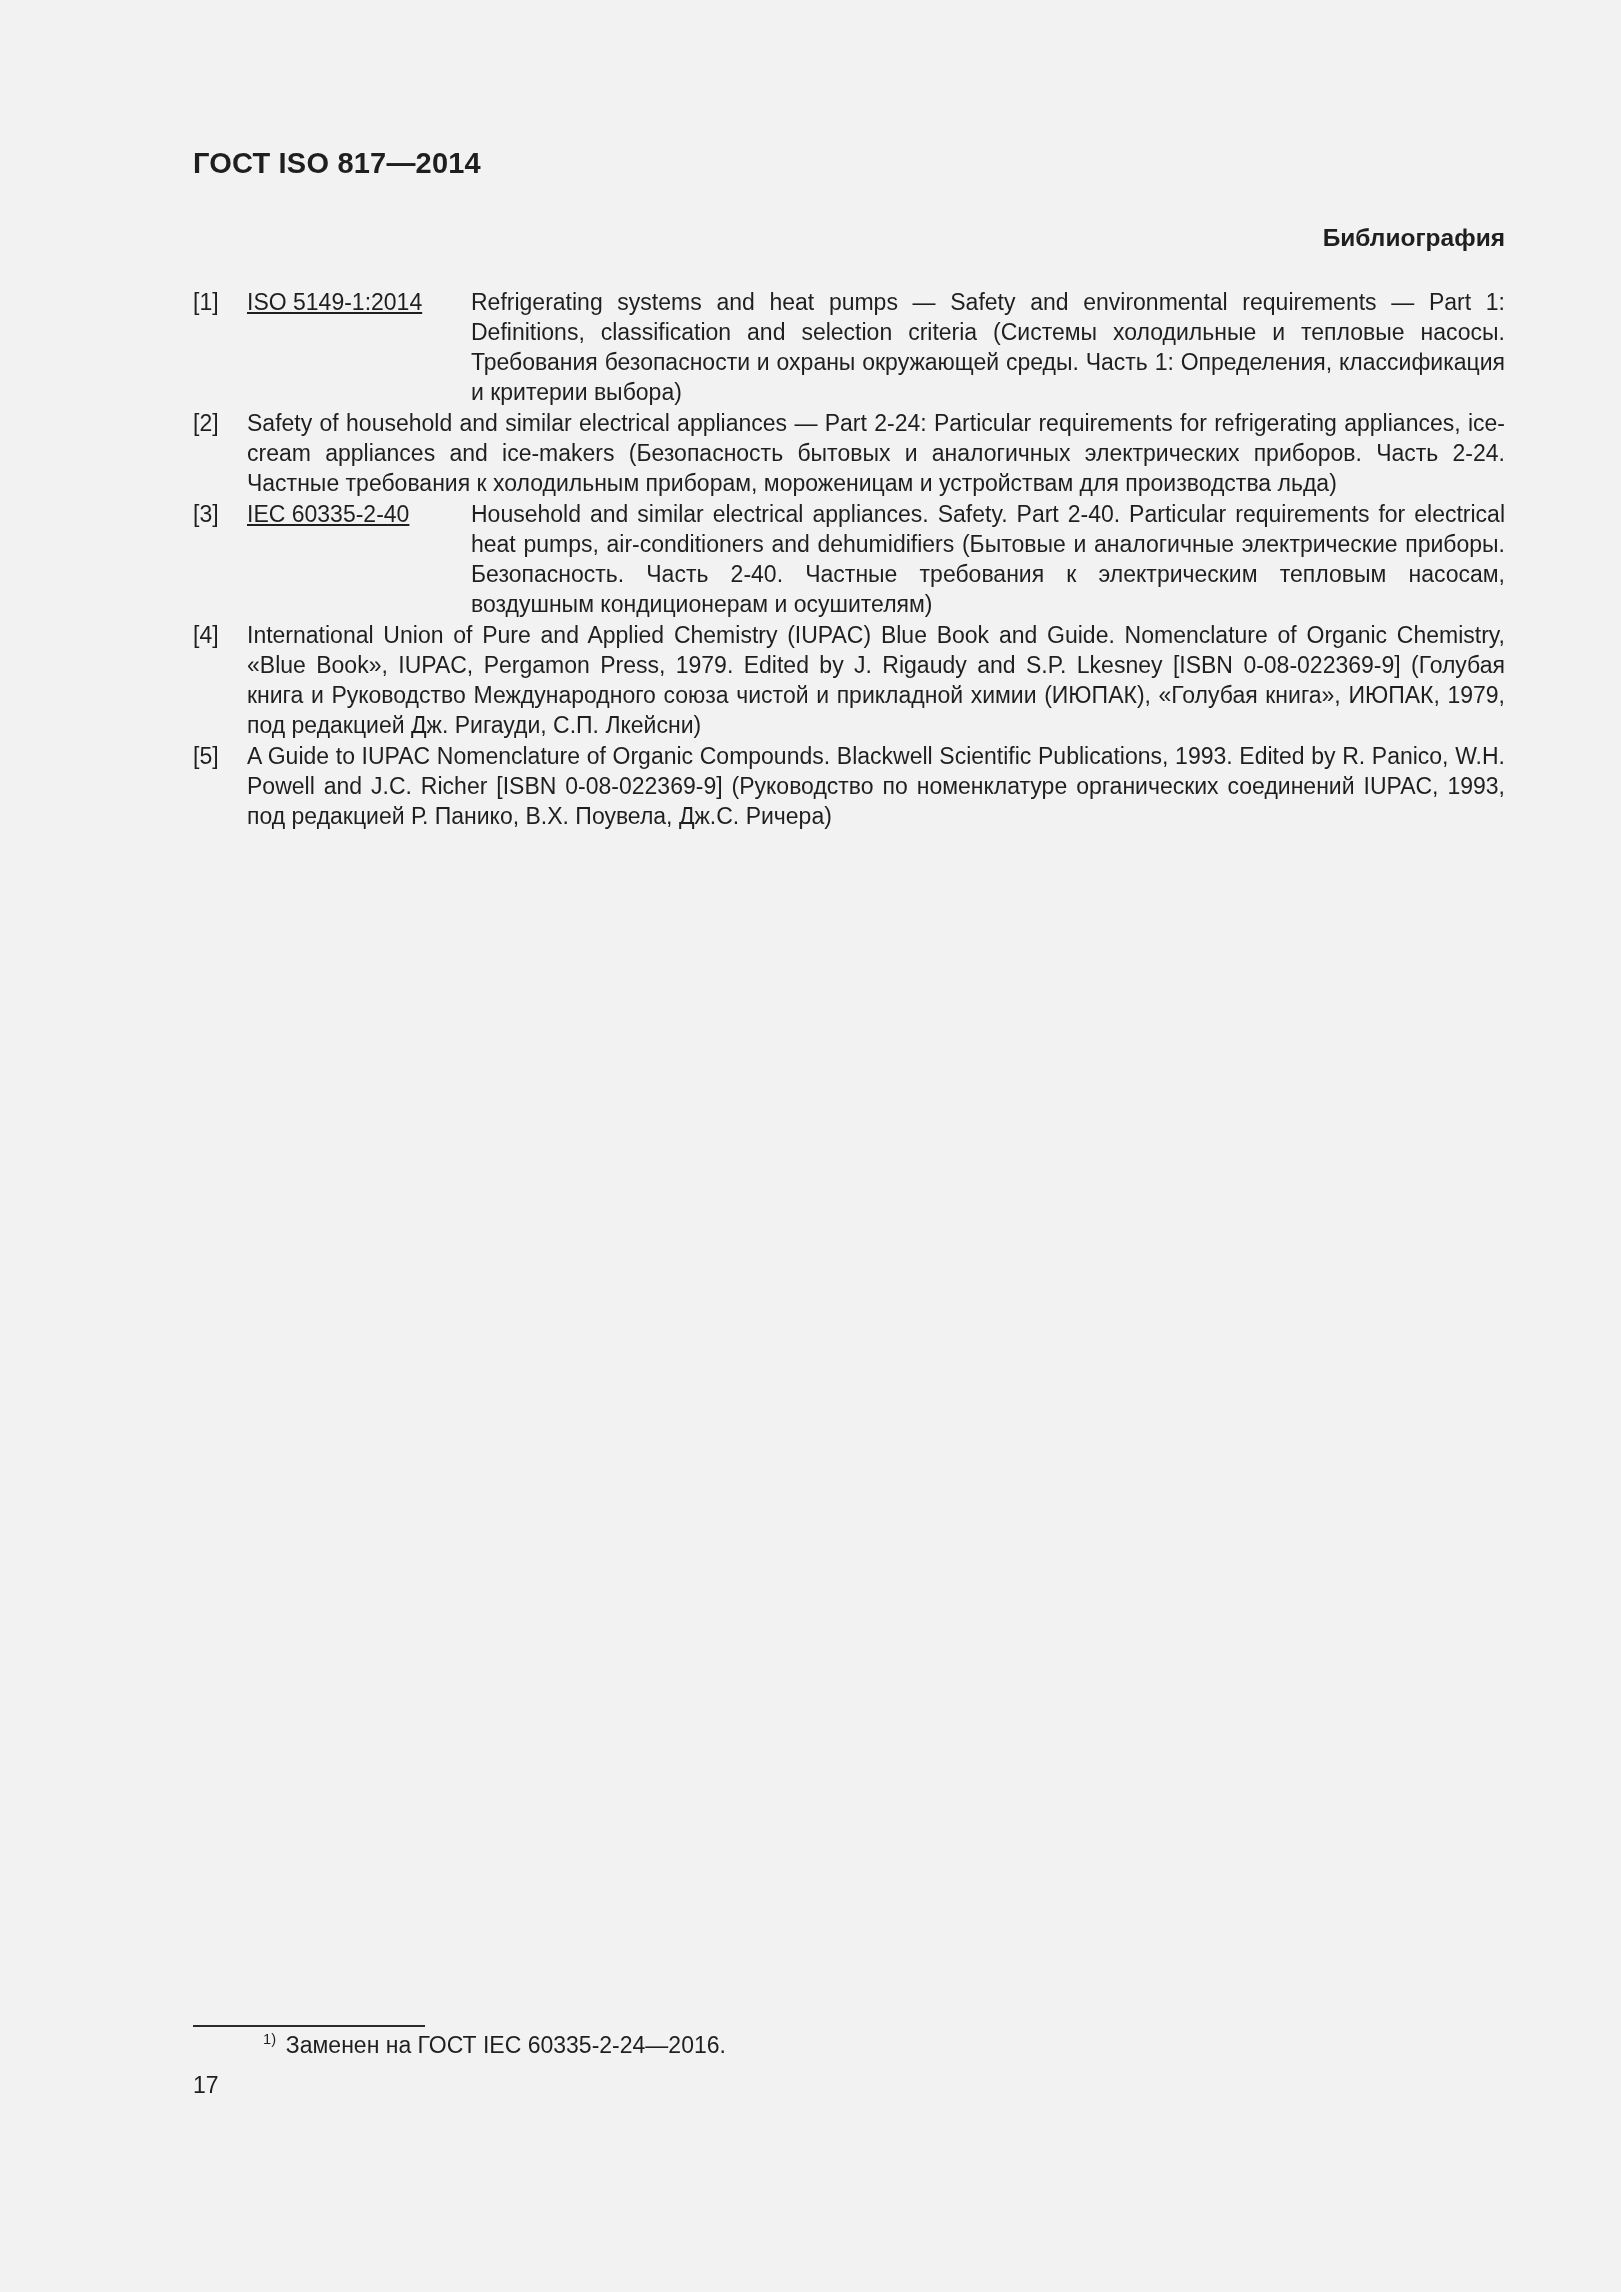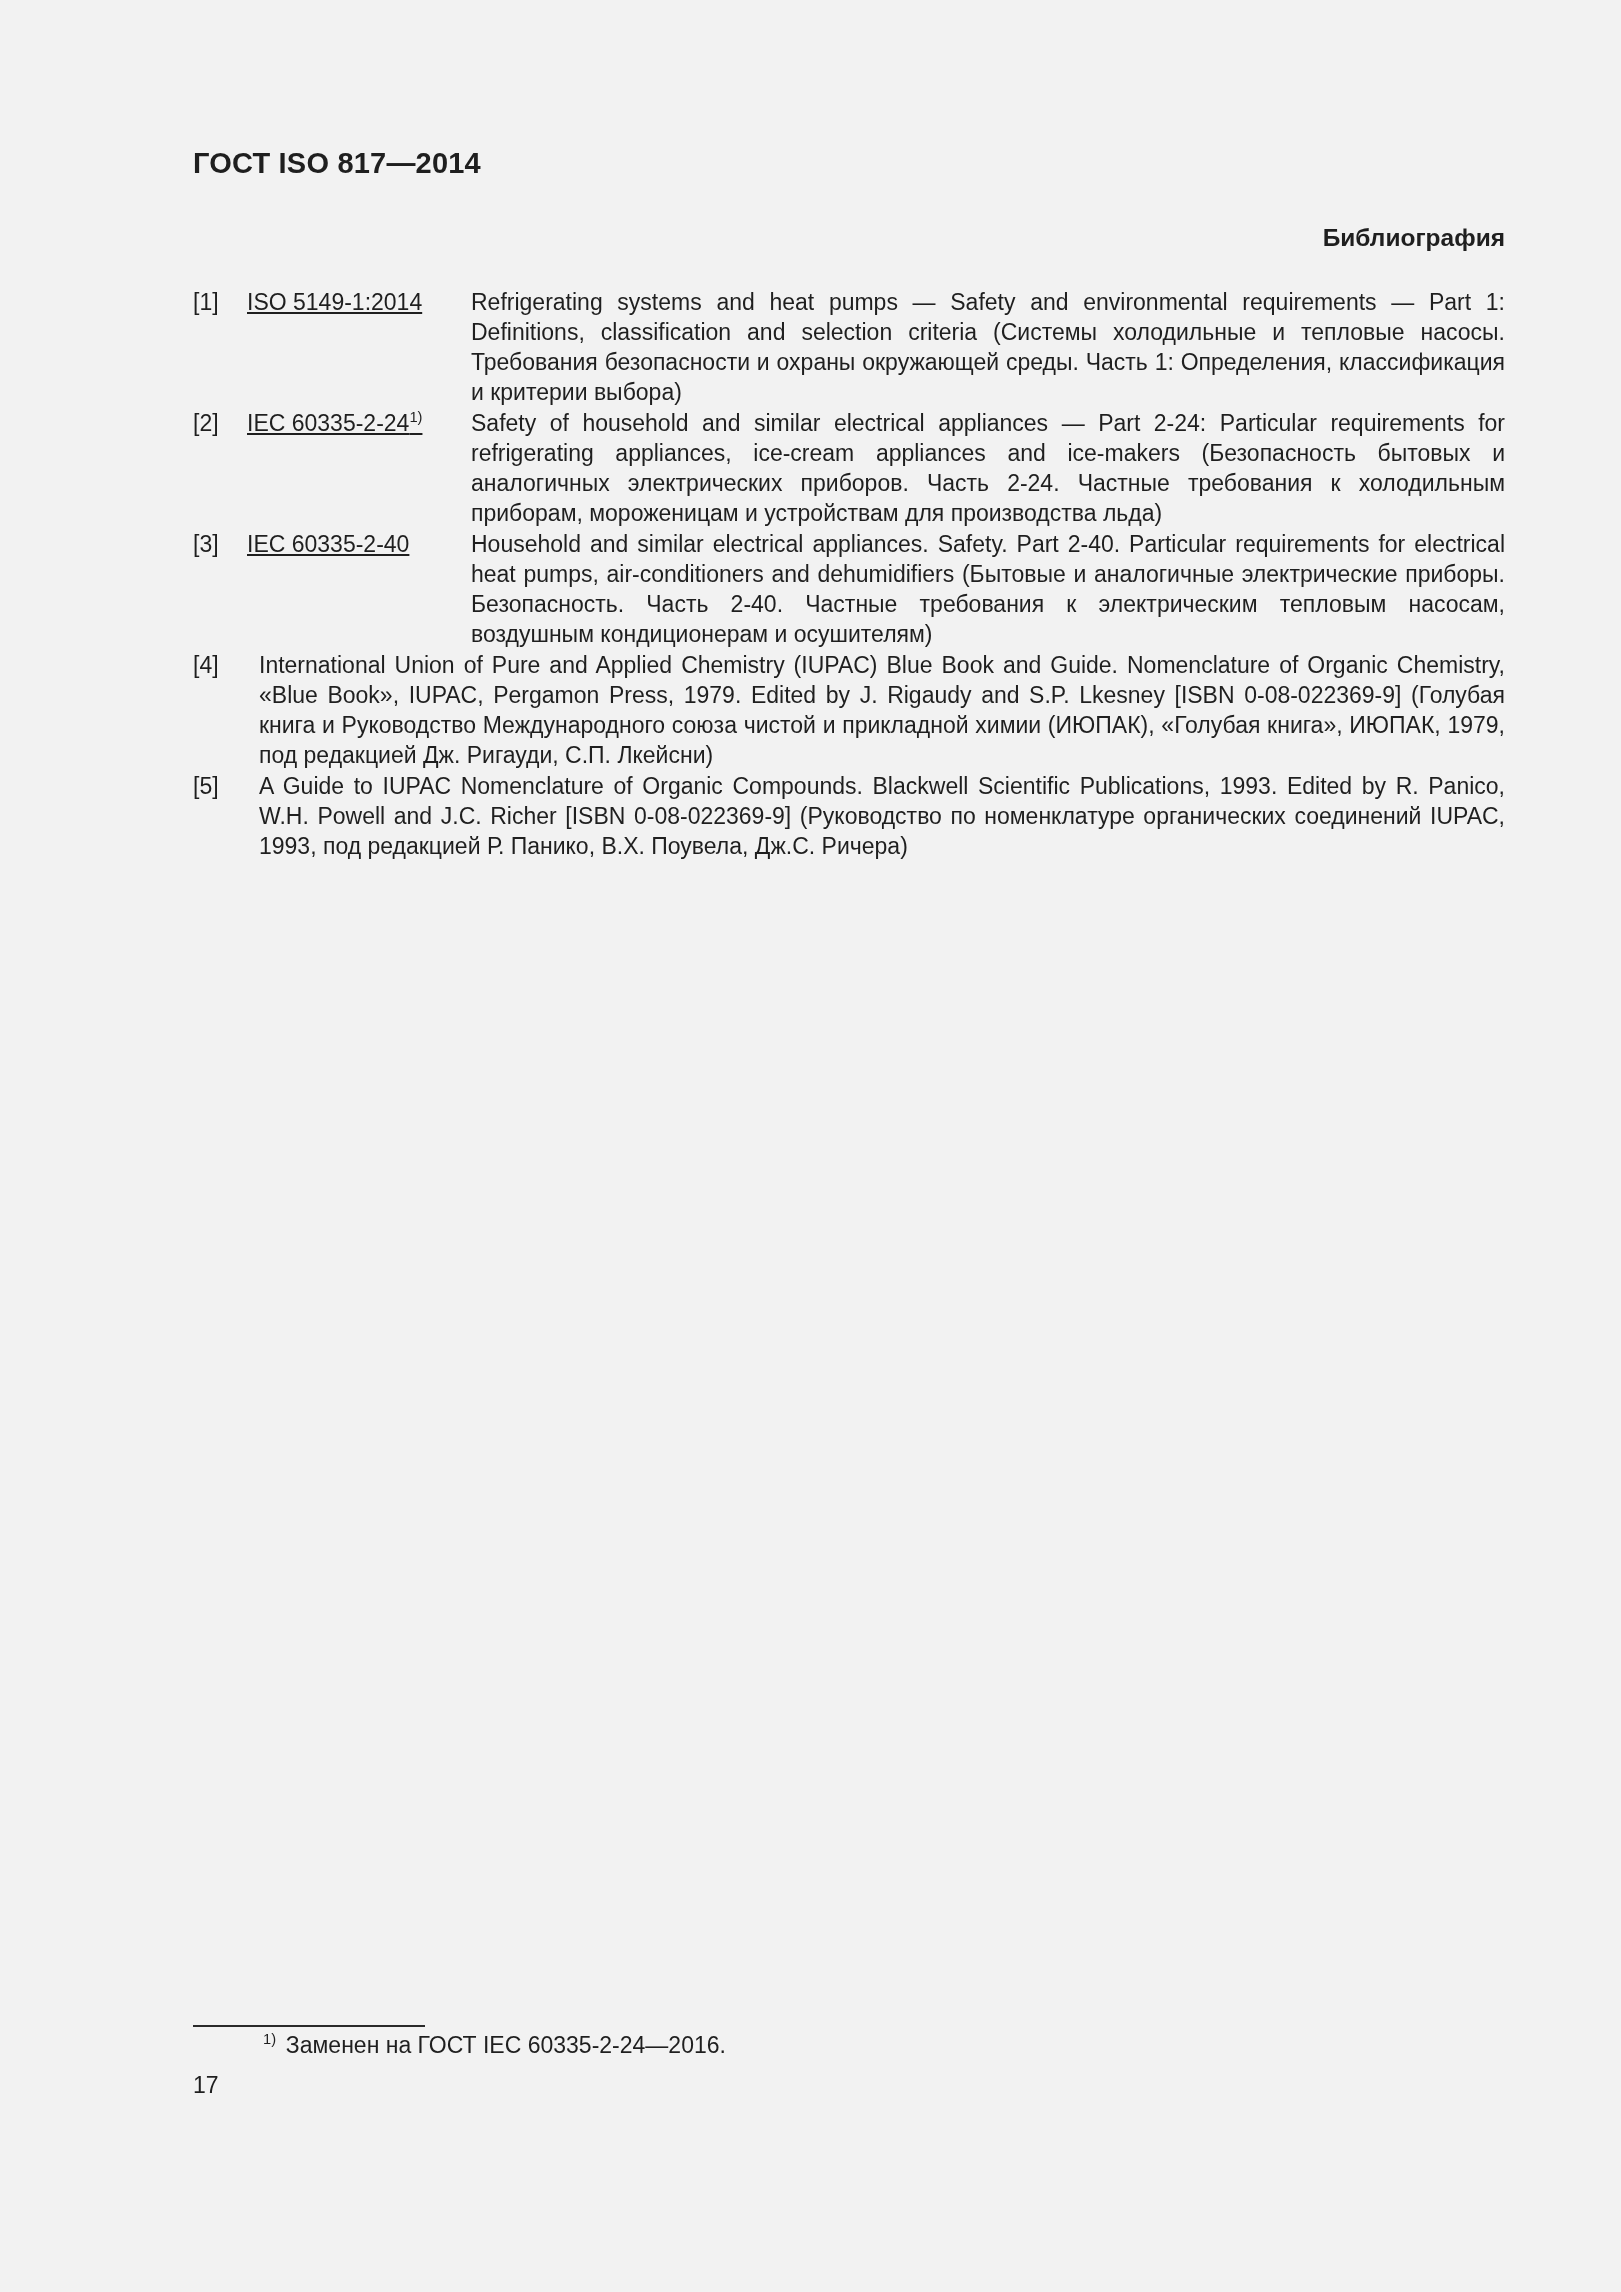--- a/index.html
+++ b/index.html
@@ -56,21 +56,20 @@
       text-decoration: underline;
     }
     .entry .desc {
       flex: 1 1 auto;
       text-align: justify;
       hyphens: manual;
     }
     .entry.wide .body {
       flex: 1 1 auto;
       text-align: justify;
-      margin-left: 12px;
     }
     .entry + .entry {
       margin-top: 1px;
     }
     sup.fnref {
       font-size: 14.7px;
       vertical-align: 8.8px;
       line-height: 0;
     }
     .footnote-rule {
@@ -110,21 +109,20 @@
 <div class="section-title">Библиография</div>
 
 <div class="biblio">
   <div class="entry">
     <span class="num">[1]</span>
     <span class="code"><span>ISO 5149-1:2014</span></span>
     <span class="desc">Refrigerating systems and heat pumps — Safety and environmental requirements — Part 1: Definitions, classification and selection criteria (Системы холодильные и тепловые насосы. Требования безопасности и охраны окружающей среды. Часть 1: Определения, классифи­кация и критерии выбора)</span>
   </div>
   <div class="entry">
     <span class="num">[2]</span>
-    <span class="code"><span>IEC 60335-2-24</span><sup class="fnref">1)</sup></span>
     <span class="desc">Safety of household and similar electrical appliances — Part 2-24: Particular requirements for refrigerating appliances, ice-cream appliances and ice-makers (Безопасность бытовых и аналогичных электрических приборов. Часть 2-24. Частные требования к холодильным приборам, мороженицам и устройствам для производства льда)</span>
   </div>
   <div class="entry">
     <span class="num">[3]</span>
     <span class="code"><span>IEC 60335-2-40</span></span>
     <span class="desc">Household and similar electrical appliances. Safety. Part 2-40. Particular requirements for electrical heat pumps, air-conditioners and dehumidifiers (Бытовые и аналогичные электричес­кие приборы. Безопасность. Часть 2-40. Частные требования к электрическим тепловым насосам, воздушным кондиционерам и осушителям)</span>
   </div>
   <div class="entry wide">
     <span class="num">[4]</span>
     <span class="body">International Union of Pure and Applied Chemistry (IUPAC) Blue Book and Guide. Nomenclature of Organic Chem­istry, «Blue Book», IUPAC, Pergamon Press, 1979. Edited by J. Rigaudy and S.P. Lkesney [ISBN 0-08-022369-9] (Голубая книга и Руководство Международного союза чистой и прикладной химии (ИЮПАК), «Голубая книга», ИЮПАК, 1979, под редакцией Дж. Ригауди, С.П. Лкейсни)</span>

